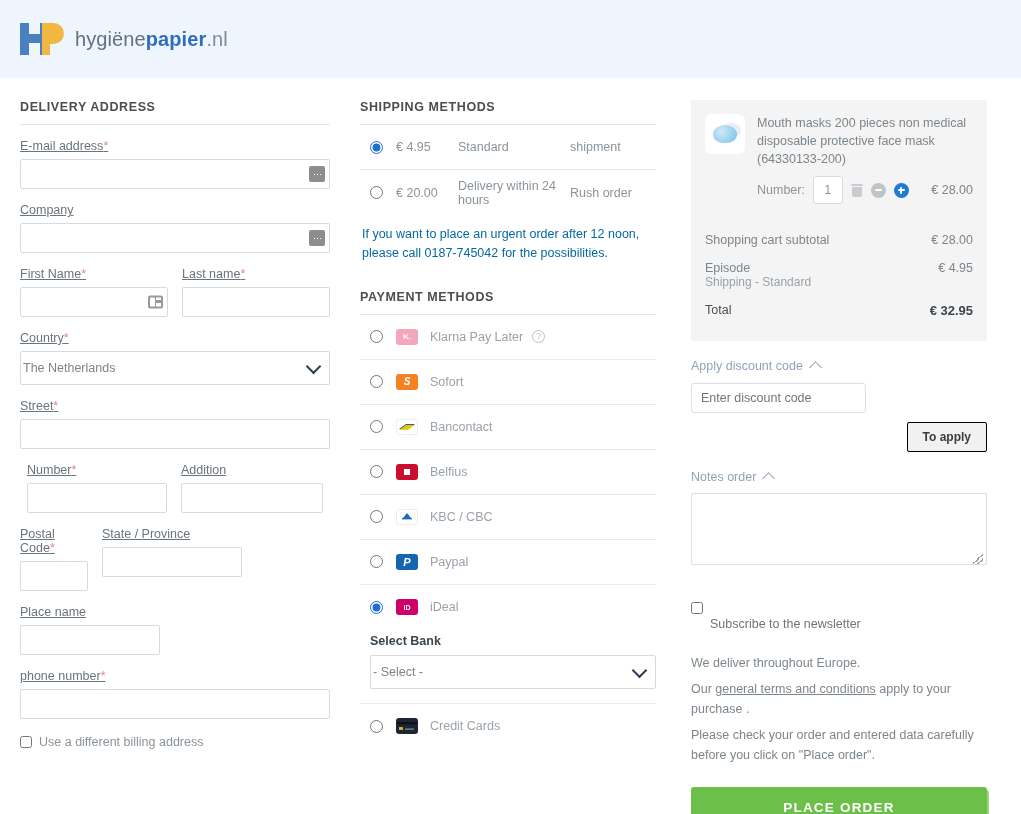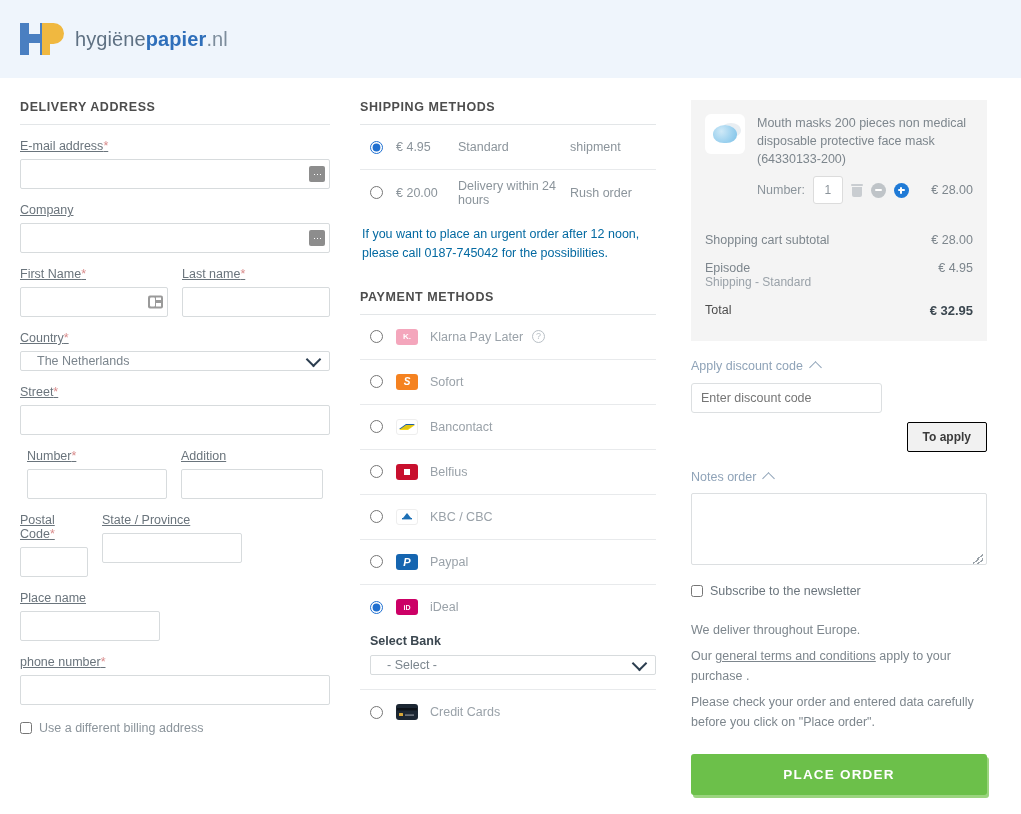--- a/index.html
+++ b/index.html
@@ -79,22 +79,22 @@
   .row-num { display:flex; gap:14px;justify-content:center; }
   .row-num .c1 { width: 140px; }
   .row-num .c2 { width: 142px; }
   .row-postal { display:flex; gap:14px; }
   .row-postal .c1 { width: 68px; }
   .row-postal .c2 { width: 140px; }
   .w-place { width: 140px; }
 
   .select-wrap { position: relative; }
   .sel {
-    width:100%; height:20px; border:1px solid #d7dbdd; background:#fff;
-    border-radius:2px; padding: 0 30px 0 16px; font-size:12.5px; color:#7b858d;
+    width:100%; height:34px; border:1px solid #d7dbdd; background:#fff;
+    border-radius:2px; padding: 0 30px 0 2px; font-size:12.5px; color:#7b858d;
     font-family:"Liberation Sans", sans-serif;
     -webkit-appearance:none; appearance:none;
   }
   .chev {
     position:absolute; right:11px; top:50%; width:11px; height:11px;
     margin-top:-7px; border-right:2.4px solid #2c3e50; border-bottom:2.4px solid #2c3e50;
     transform: rotate(45deg); pointer-events:none;
   }
 
   .checkline { display:flex; align-items:center; gap:7px; margin-top:16px; }
@@ -157,40 +157,40 @@
   .trow { display:flex; justify-content:space-between; align-items:flex-start;
           font-size:12.5px; color:#7d868d; padding:7px 0; }
   .trow .sub { display:block; font-size:12px; color:#9aa2a9; }
   .trow.total { color:#4d4d4d; }
   .trow.total .amt { font-weight:bold; color:#3b4750; font-size:13px; }
 
   .collapse-head { display:flex; align-items:center; gap:8px; margin-top:18px;
                    font-size:12.5px; color:#8fa3b8; cursor:pointer; }
   .caret-up { width:9px; height:9px; border-left:1.8px solid #8fa3b8; border-top:1.8px solid #8fa3b8;
               transform: rotate(45deg); margin-top:3px; }
-  .disc-input { width:191px; height:30px; border:1px solid #dcdfe1; border-radius:3px;
+  .disc-input { width:175px; height:30px; border:1px solid #dcdfe1; border-radius:3px;
                 padding:0 9px; font-size:12.5px; color:#8b949b; margin-top:10px;
                 font-family:"Liberation Sans", sans-serif; }
   .apply-btn { display:block; margin-left:auto; margin-top:9px; padding:7px 15px;
                background:#f1f1f1; border:1px solid #000000; border-radius:2px;
                font-size:12px; font-weight:bold; color:#3b3b3b; cursor:pointer;
                font-family:"Liberation Sans", sans-serif; }
   .notes-area { width:100%; height:72px; margin-top:9px; border:1px solid #dcdfe1;
                 border-radius:2px; resize:none; font-family:"Liberation Sans", sans-serif;
                 position:relative; }
   .notes-wrap { position:relative; }
   .resize-grip { position:absolute; right:4px; bottom:4px; width:10px; height:10px;
     background:
       linear-gradient(135deg, transparent 45%, #9aa2a9 45%, #9aa2a9 55%, transparent 55%),
       linear-gradient(135deg, transparent 70%, #9aa2a9 70%, #9aa2a9 80%, transparent 80%);
     pointer-events:none; }
 
   .news-line { display:flex; align-items:center; gap:7px; margin-top:16px; }
   .news-line input { width:12px; height:12px; margin:0; }
-  .news-line span { font-size:12.5px; color:#6b757d; }
+  .news-line span { font-size:12.5px; color:#6b757d;margin-top:33px; }
 
   .legal { margin-top:22px; font-size:12.5px; color:#7d868d; line-height:1.6; }
   .legal p { margin:0 0 6px 0; }
   .legal a { color:#7d868d; text-decoration:underline; }
 
   .place-order {
     display:block; width:100%; margin-top:22px; padding:13px 0;
     background:#6cc04a; border:none; border-radius:3px;
     box-shadow: 2px 3px 0 0 #9bd47f;
     color:#fff; font-size:13.5px; font-weight:bold; letter-spacing:1.2px;

